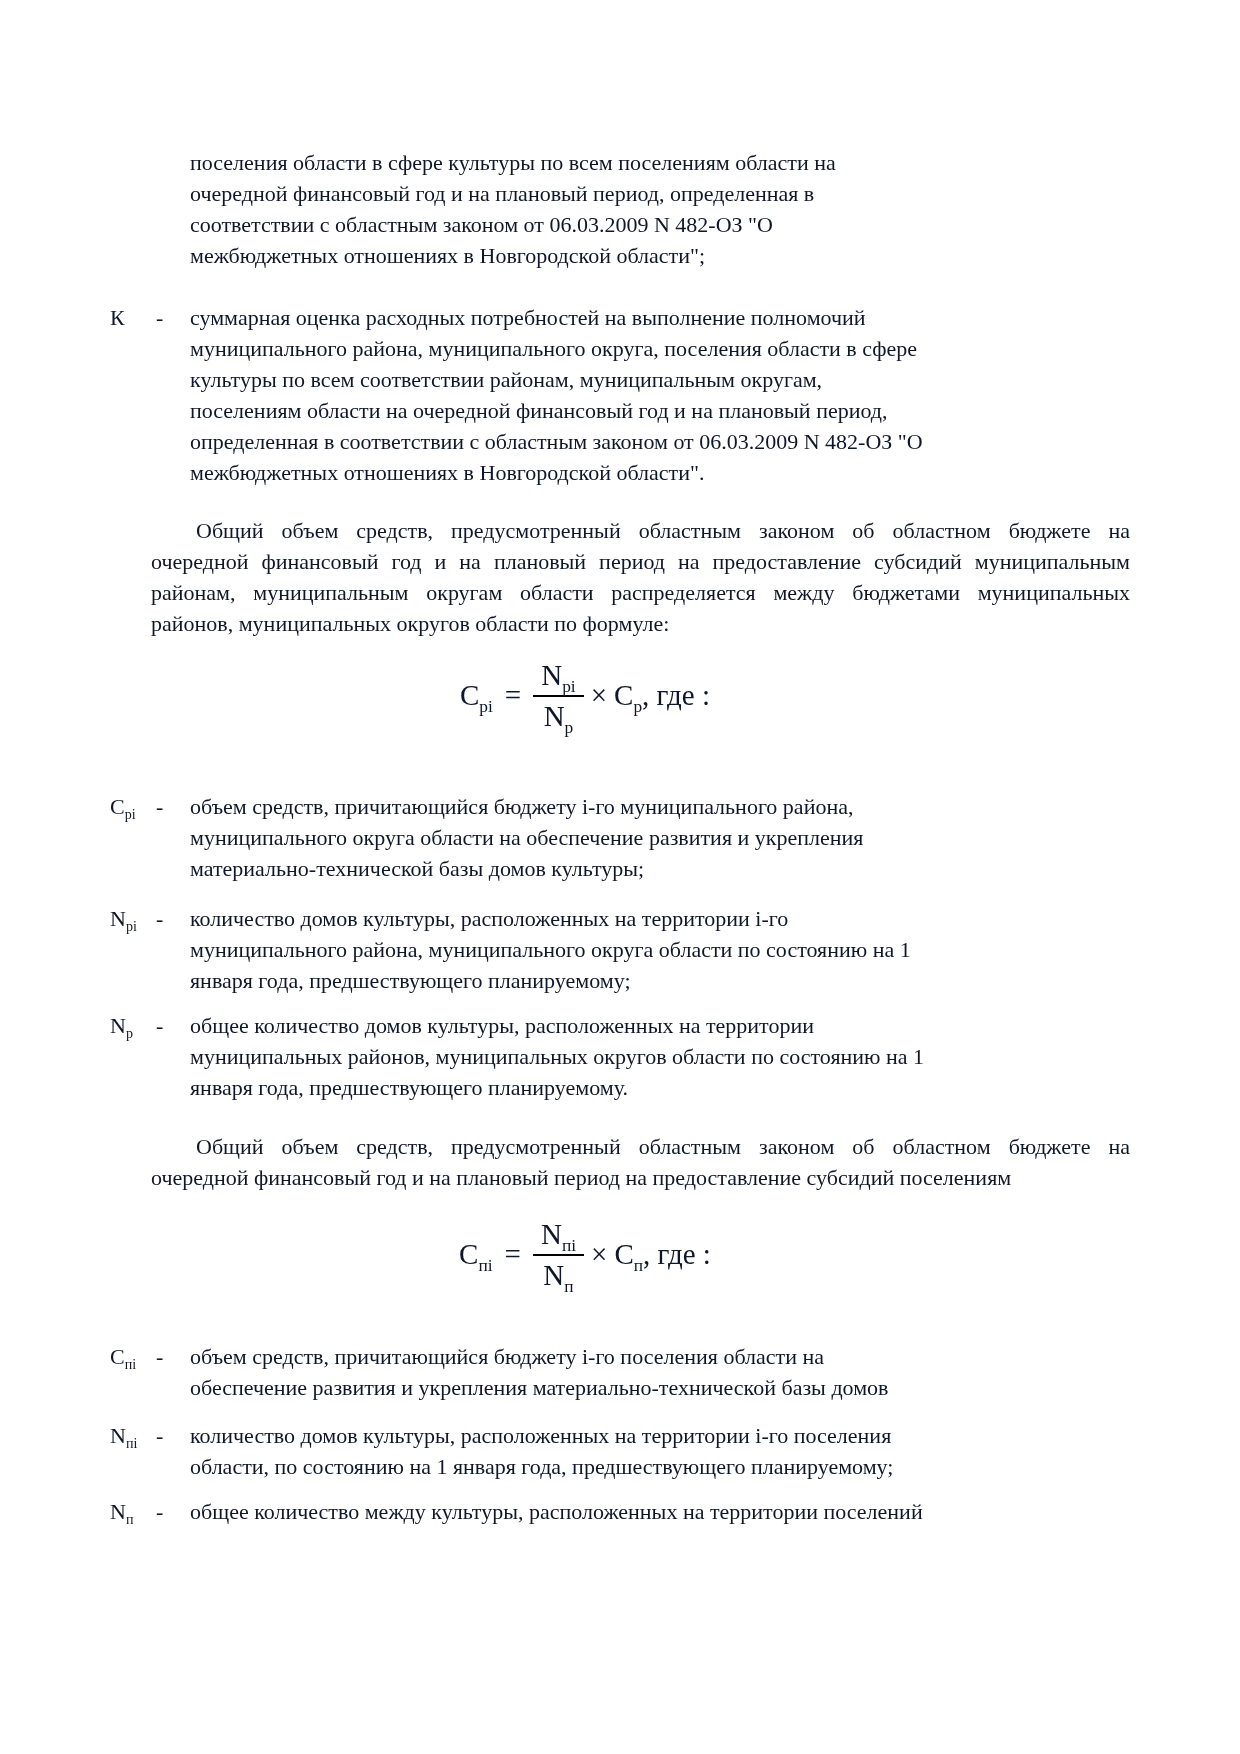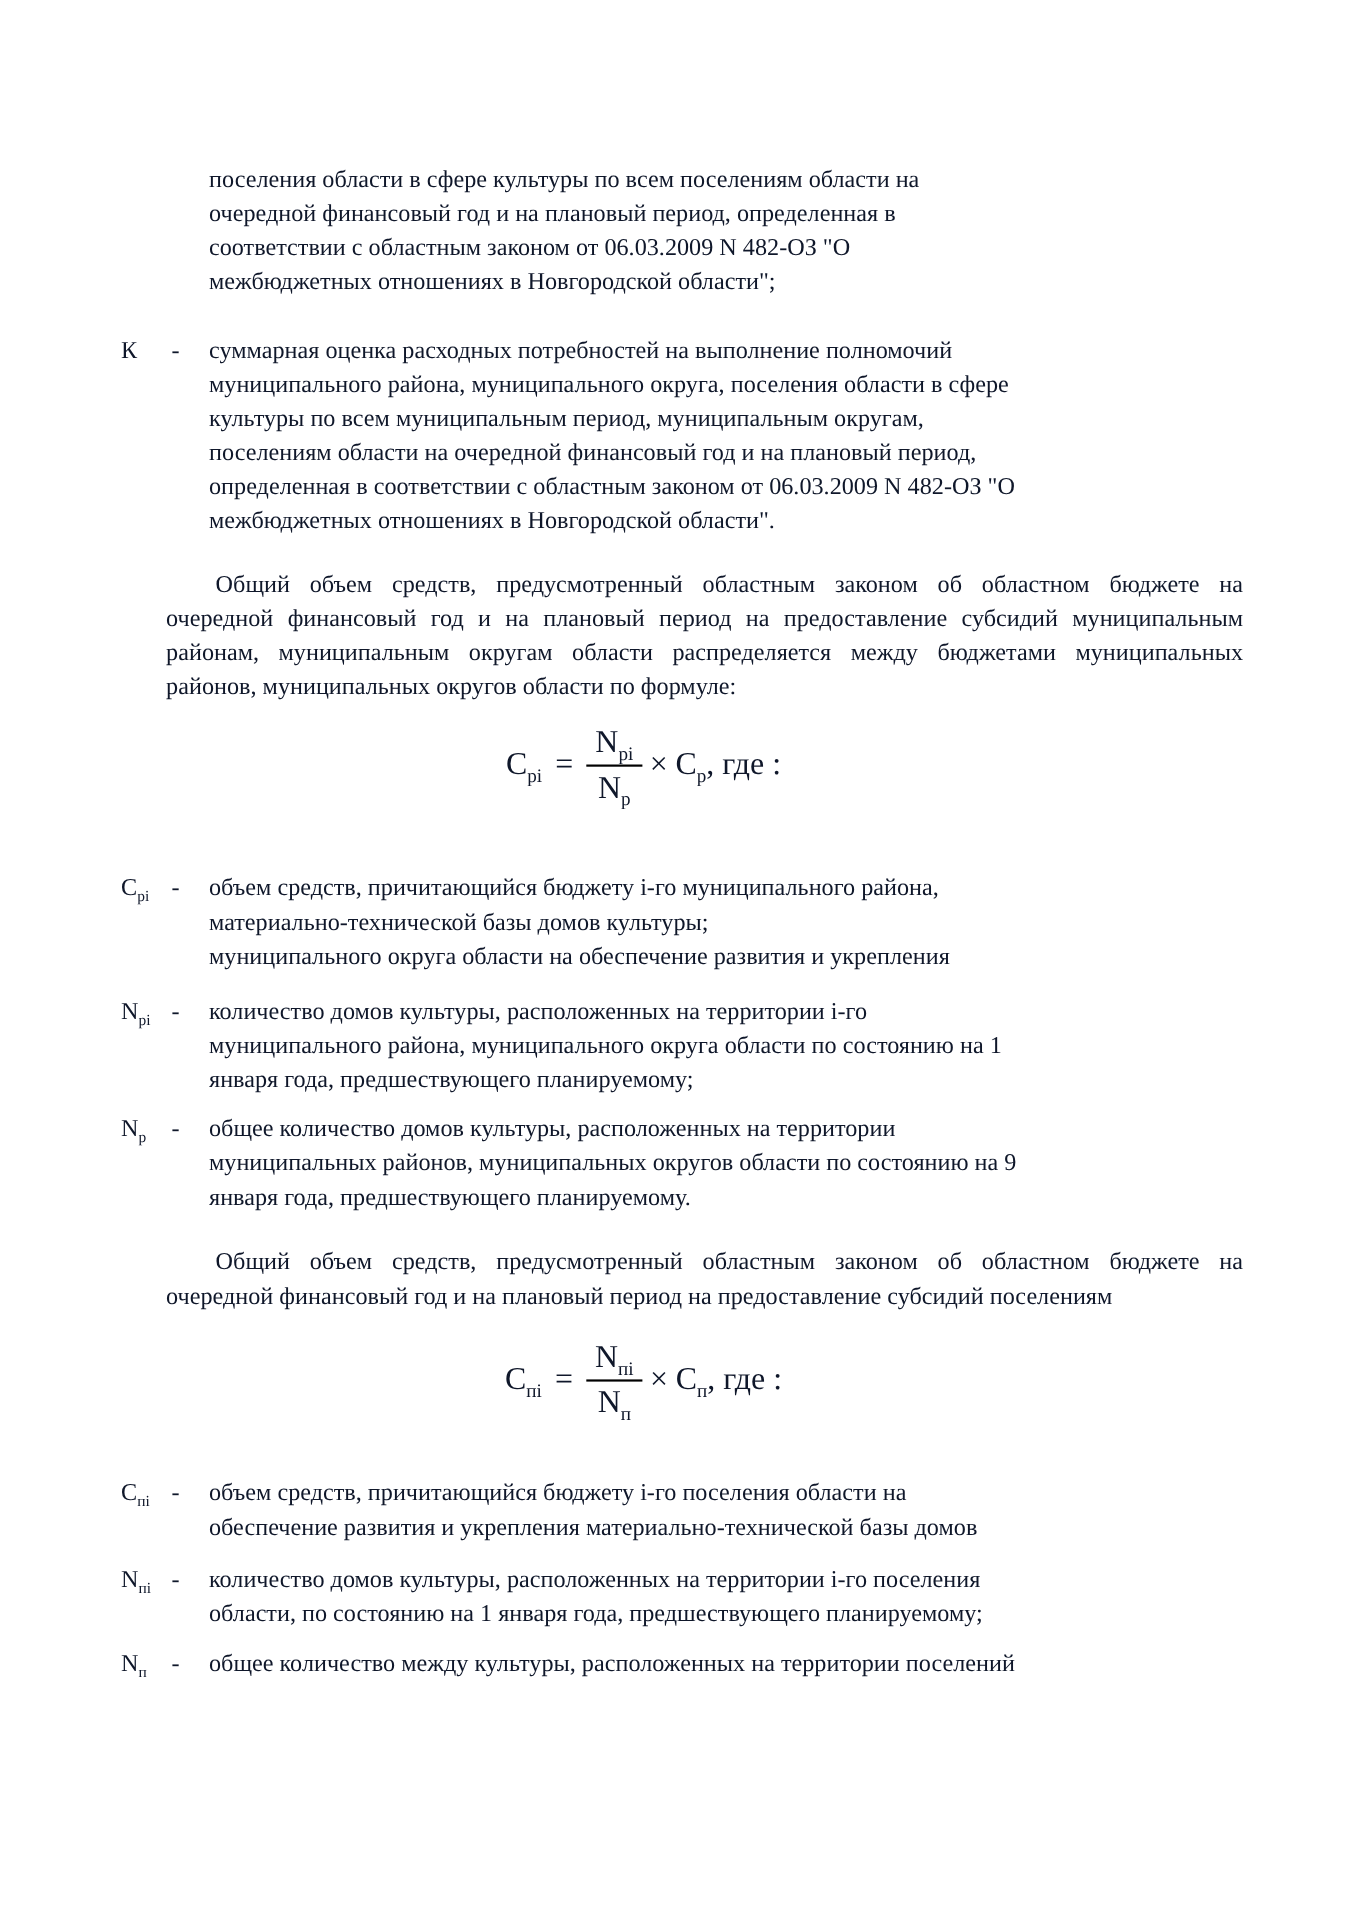--- a/index.html
+++ b/index.html
@@ -72,21 +72,21 @@
       <div class="tline">соответствии с областным законом от 06.03.2009 N 482-ОЗ "О</div>
       <div class="tline">межбюджетных отношениях в Новгородской области";</div>
     </div>
 
   <div class="def mb27">
     <span class="lbl">К</span>
     <span class="dash">-</span>
     <div>
         <div class="tline">суммарная оценка расходных потребностей на выполнение полномочий</div>
         <div class="tline">муниципального района, муниципального округа, поселения области в сфере</div>
-        <div class="tline">культуры по всем муниципальным период, муниципальным округам,</div>
+        <div class="tline">культуры по всем соответствии районам, муниципальным округам,</div>
         <div class="tline">поселениям области на очередной финансовый год и на плановый период,</div>
         <div class="tline">определенная в соответствии с областным законом от 06.03.2009 N 482-ОЗ "О</div>
         <div class="tline">межбюджетных отношениях в Новгородской области".</div>
       </div>
   </div>
 
   <div class="para mb17">
       <div class="tline">Общий объем средств, предусмотренный областным законом об областном бюджете на</div>
       <div class="tline">очередной финансовый год и на плановый период на предоставление субсидий муниципальным</div>
       <div class="tline">районам, муниципальным округам области распределяется между бюджетами муниципальных</div>
@@ -103,41 +103,41 @@
     <span class="fitem times">×</span>
     <span class="fitem"><span>C</span><sub>р</sub></span>
     <span class="fitem">, где :</span>
   </div>
 
   <div class="def mb19">
     <span class="lbl"><span>C</span><sub>рi</sub></span>
     <span class="dash">-</span>
     <div>
         <div class="tline">объем средств, причитающийся бюджету i-го муниципального района,</div>
+        <div class="tline">муниципального округа области на обеспечение развития и укрепления</div>
         <div class="tline">материально-технической базы домов культуры;</div>
-        <div class="tline">муниципального округа области на обеспечение развития и укрепления</div>
       </div>
   </div>
 
   <div class="def mb14">
     <span class="lbl"><span>N</span><sub>рi</sub></span>
     <span class="dash">-</span>
     <div>
         <div class="tline">количество домов культуры, расположенных на территории i-го</div>
         <div class="tline">муниципального района, муниципального округа области по состоянию на 1</div>
         <div class="tline">января года, предшествующего планируемому;</div>
       </div>
   </div>
 
   <div class="def mb28">
     <span class="lbl"><span>N</span><sub>р</sub></span>
     <span class="dash">-</span>
     <div>
         <div class="tline">общее количество домов культуры, расположенных на территории</div>
-        <div class="tline">муниципальных районов, муниципальных округов области по состоянию на 9</div>
+        <div class="tline">муниципальных районов, муниципальных округов области по состоянию на 1</div>
         <div class="tline">января года, предшествующего планируемому.</div>
       </div>
   </div>
 
   <div class="para mb22">
       <div class="tline">Общий объем средств, предусмотренный областным законом об областном бюджете на</div>
       <div class="tline">очередной финансовый год и на плановый период на предоставление субсидий поселениям</div>
     </div>
 
   <div class="formula mb46">

